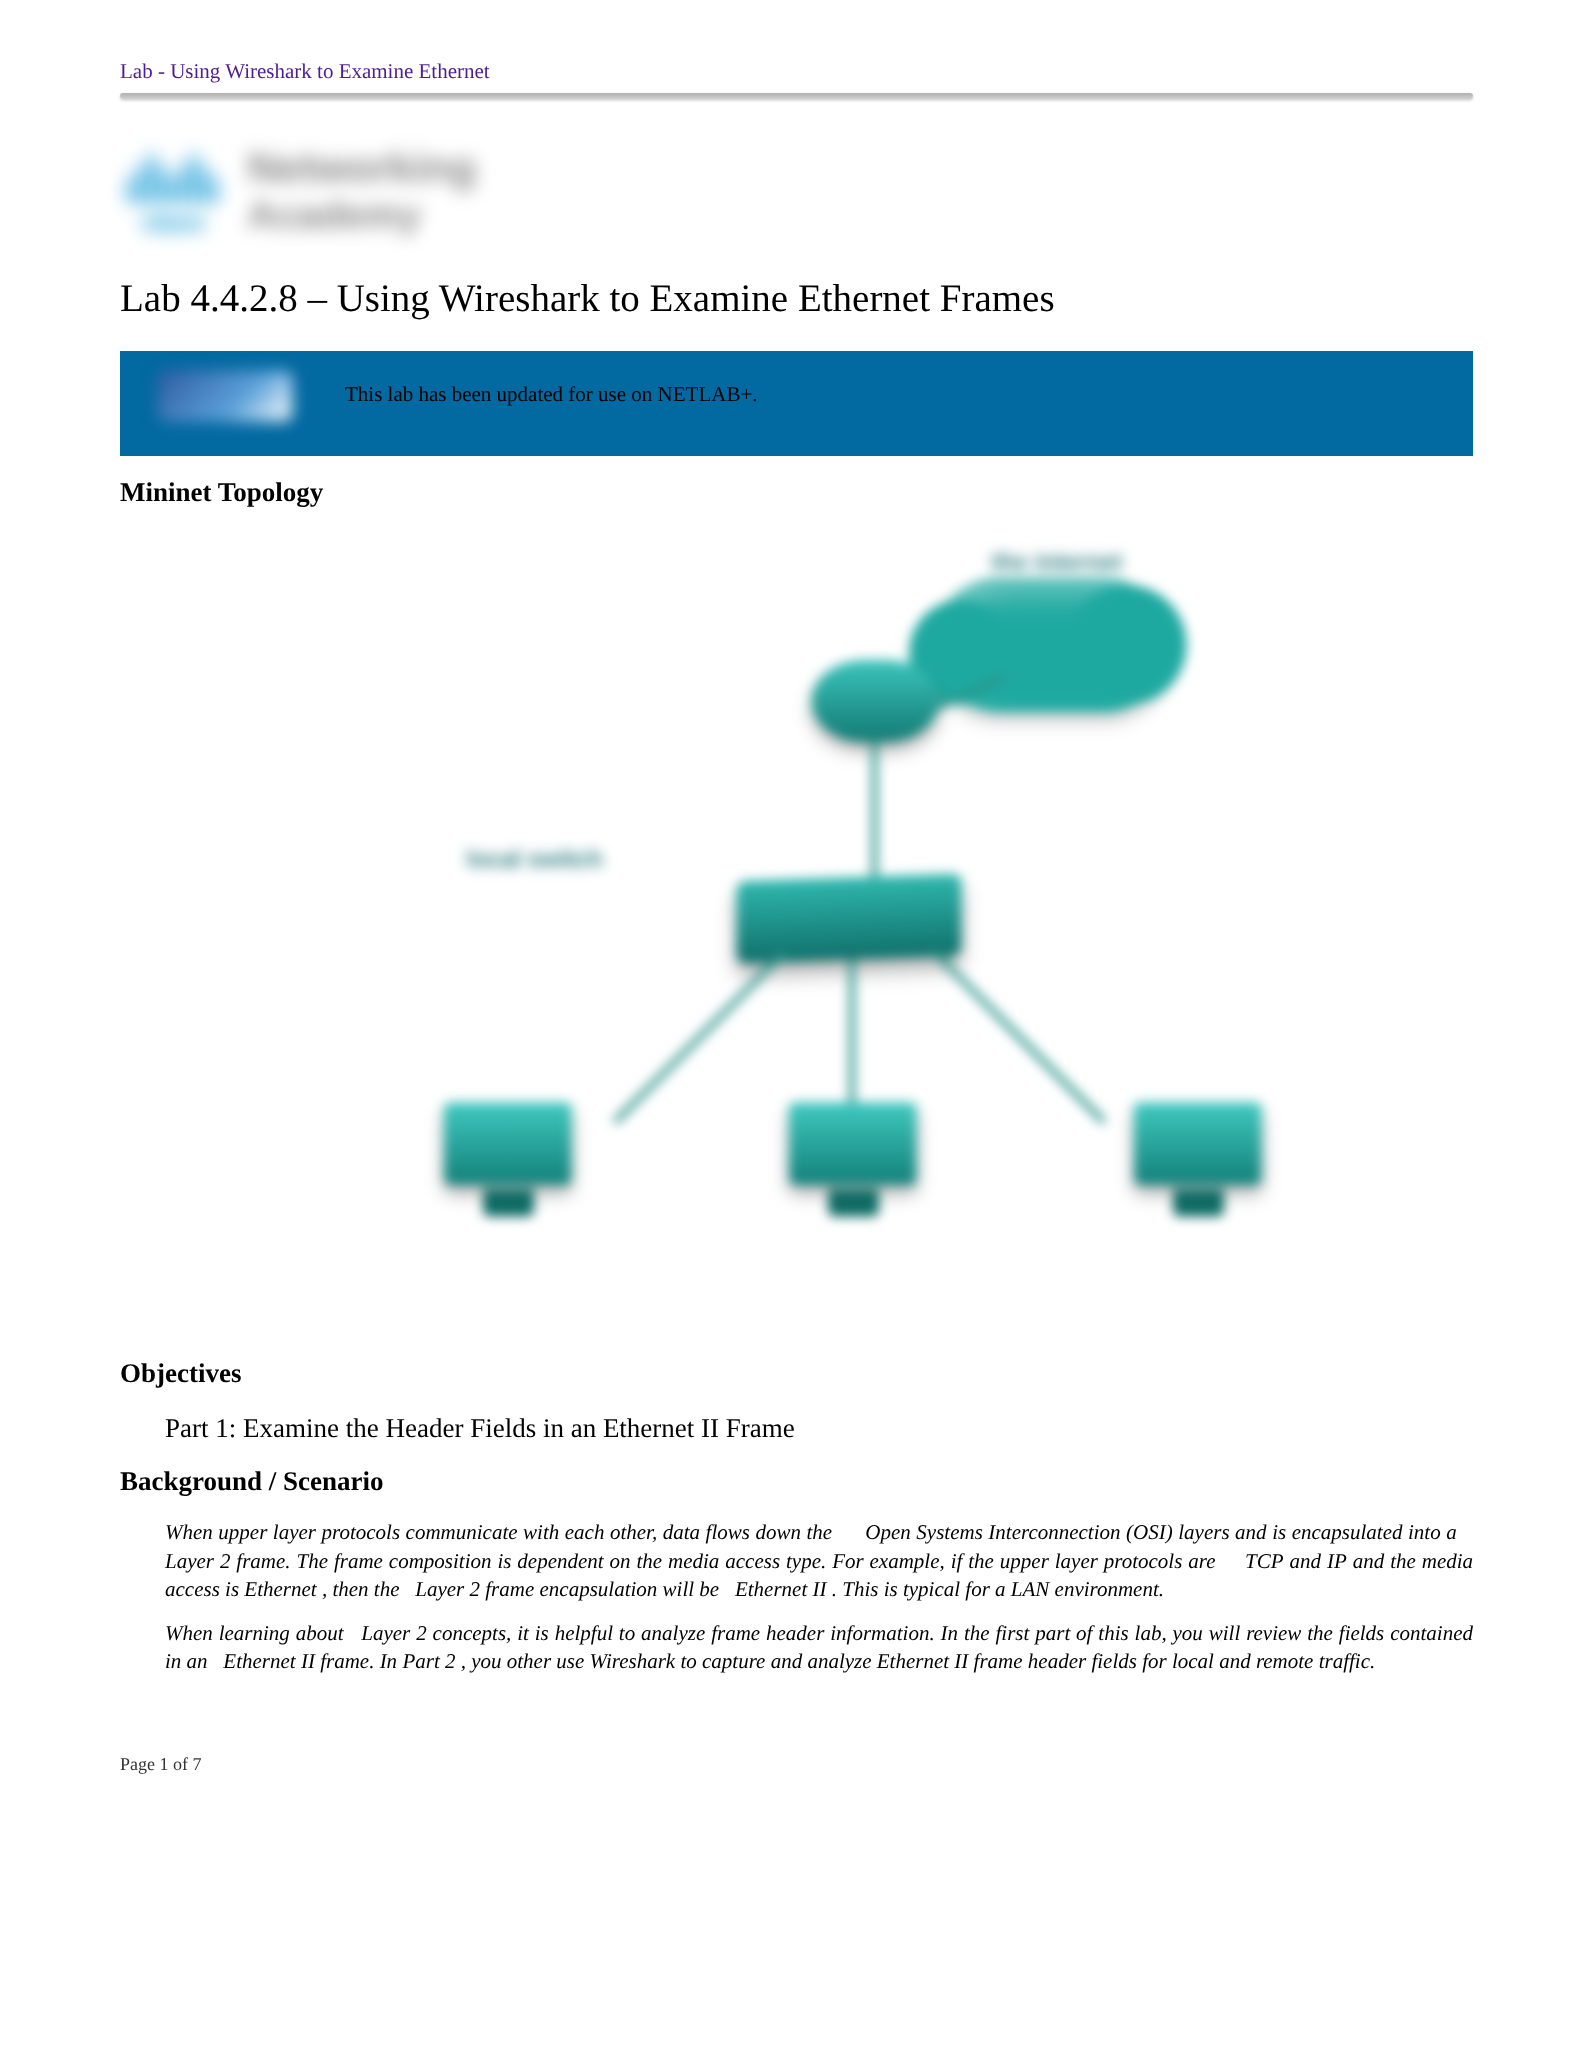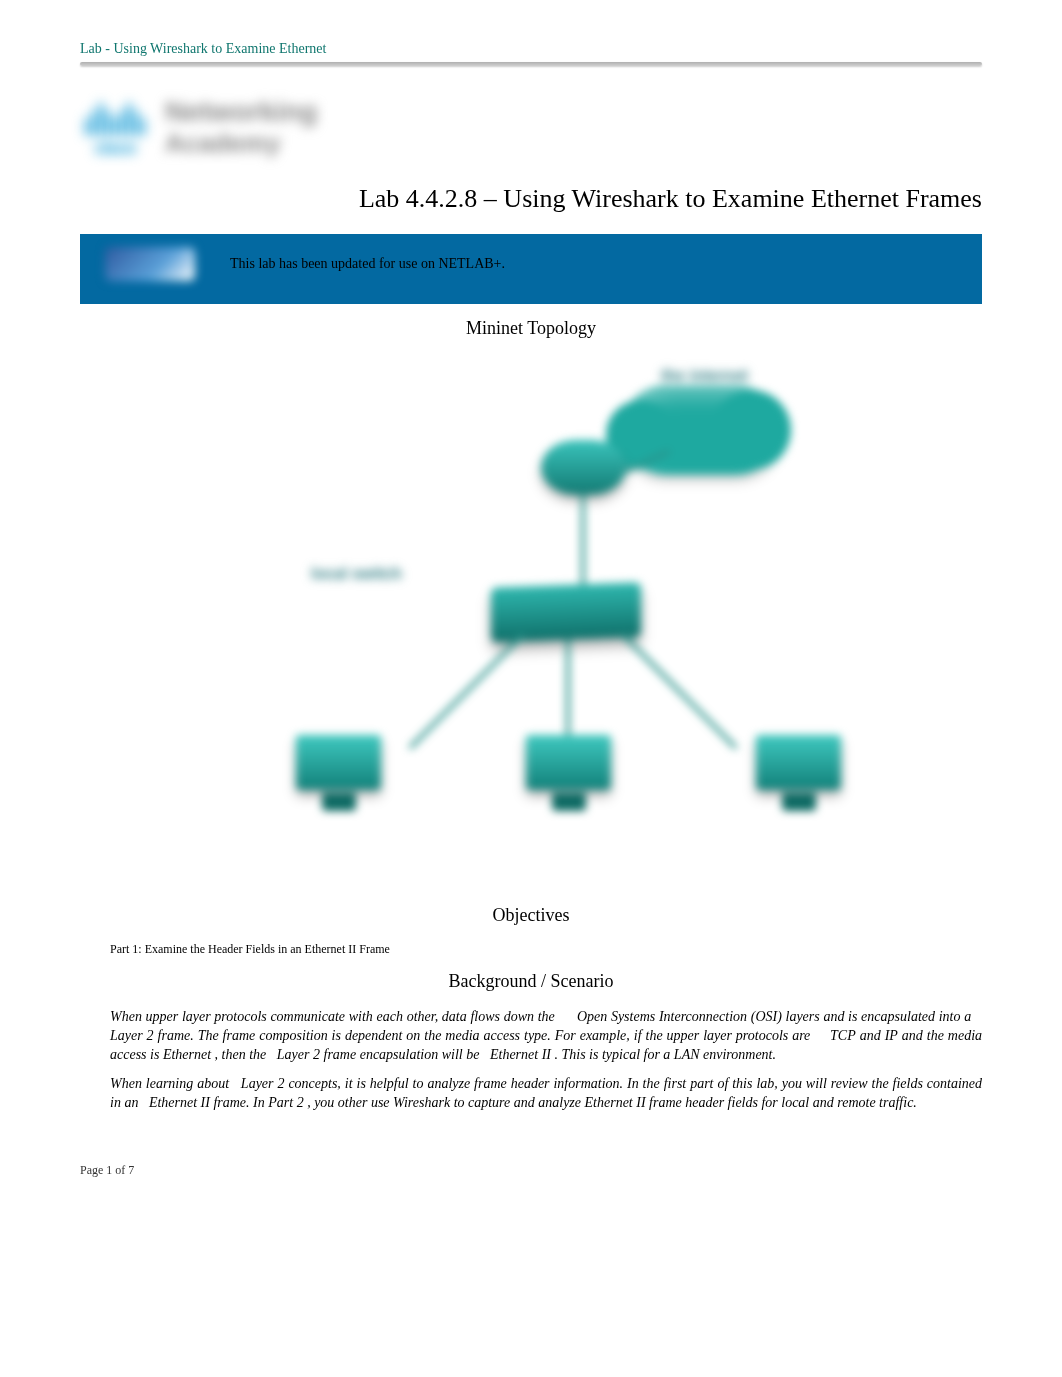--- a/index.html
+++ b/index.html
@@ -5,21 +5,21 @@
     * { margin: 0; padding: 0; box-sizing: border-box; }
     body {
       font-family: Georgia, 'Times New Roman', serif;
       background: #ffffff;
       width: 1062px;
       padding: 40px 80px 30px 80px;
       color: #000;
     }
     .header-label {
       font-size: 14px;
-      color: #0f766e;
+      color: #4c1d95;
       margin-bottom: 4px;
       line-height: 1.3;
     }
     .header-rule {
       height: 4px;
       background: linear-gradient(to bottom, #b0b0b0, #d0d0d0);
       border-radius: 2px;
       margin-bottom: 30px;
       box-shadow: 0 1px 2px rgba(0,0,0,0.2);
     }
@@ -65,21 +65,20 @@
       color: #1e9fd6;
       font-size: 18px;
       letter-spacing: -1px;
     }
     .cisco-block { display:flex; flex-direction:column; align-items:center; gap:2px; }
 
     h1.page-title {
       font-size: 26px;
       font-weight: normal;
       margin-bottom: 20px;
-      text-align: right;
     }
     .netlab-banner {
       display: flex;
       align-items: center;
       background: #0369a1;
       padding: 10px 14px 20px 10px;
       gap: 20px;
       margin-bottom: 14px;
     }
     .ndg-logo {
@@ -94,24 +93,23 @@
       width: 90px; height: 34px;
       background: linear-gradient(135deg,#2f5aa0 0%, #5aa0d8 60%, #ffffff 100%);
       border-radius: 6px;
     }
     .netlab-text {
       font-size: 14px;
       line-height:1.2;
     }
     h2.section-title {
       font-size: 18px;
-      font-weight: normal;
+      font-weight: bold;
       margin-top: 14px;
       margin-bottom: 16px;
-      text-align: center;
     }
     
     .topology-wrap {
       display: flex;
       justify-content: center;
       margin-bottom: 30px;
     }
     .topology {
       width: 680px;
       height: 520px;
@@ -192,21 +190,21 @@
       transform-origin: top center;
     }
     .link-router-cloud { left: 430px; top: 105px; width: 50px; height: 4px; transform: rotate(-25deg); }
     .link-router-switch { left: 390px; top: 140px; height: 95px; }
     .link-sw-pc1 { left: 330px; top: 280px; height: 160px; transform: rotate(45deg); }
     .link-sw-pc2 { left: 375px; top: 285px; height: 100px; }
     .link-sw-pc3 { left: 430px; top: 280px; height: 160px; transform: rotate(-45deg); }
 
     .objectives-list {
       margin-left: 30px;
-      font-size: 12px;
+      font-size: 18px;
     }
     .objectives-list div { margin-bottom: 6px; }
     .body-para {
       margin-left: 30px;
       font-size: 14px;
       line-height: 1.35;
       margin-bottom: 10px;
       text-align: justify;
     }
     .body-para span { display:inline;font-style:italic; }

